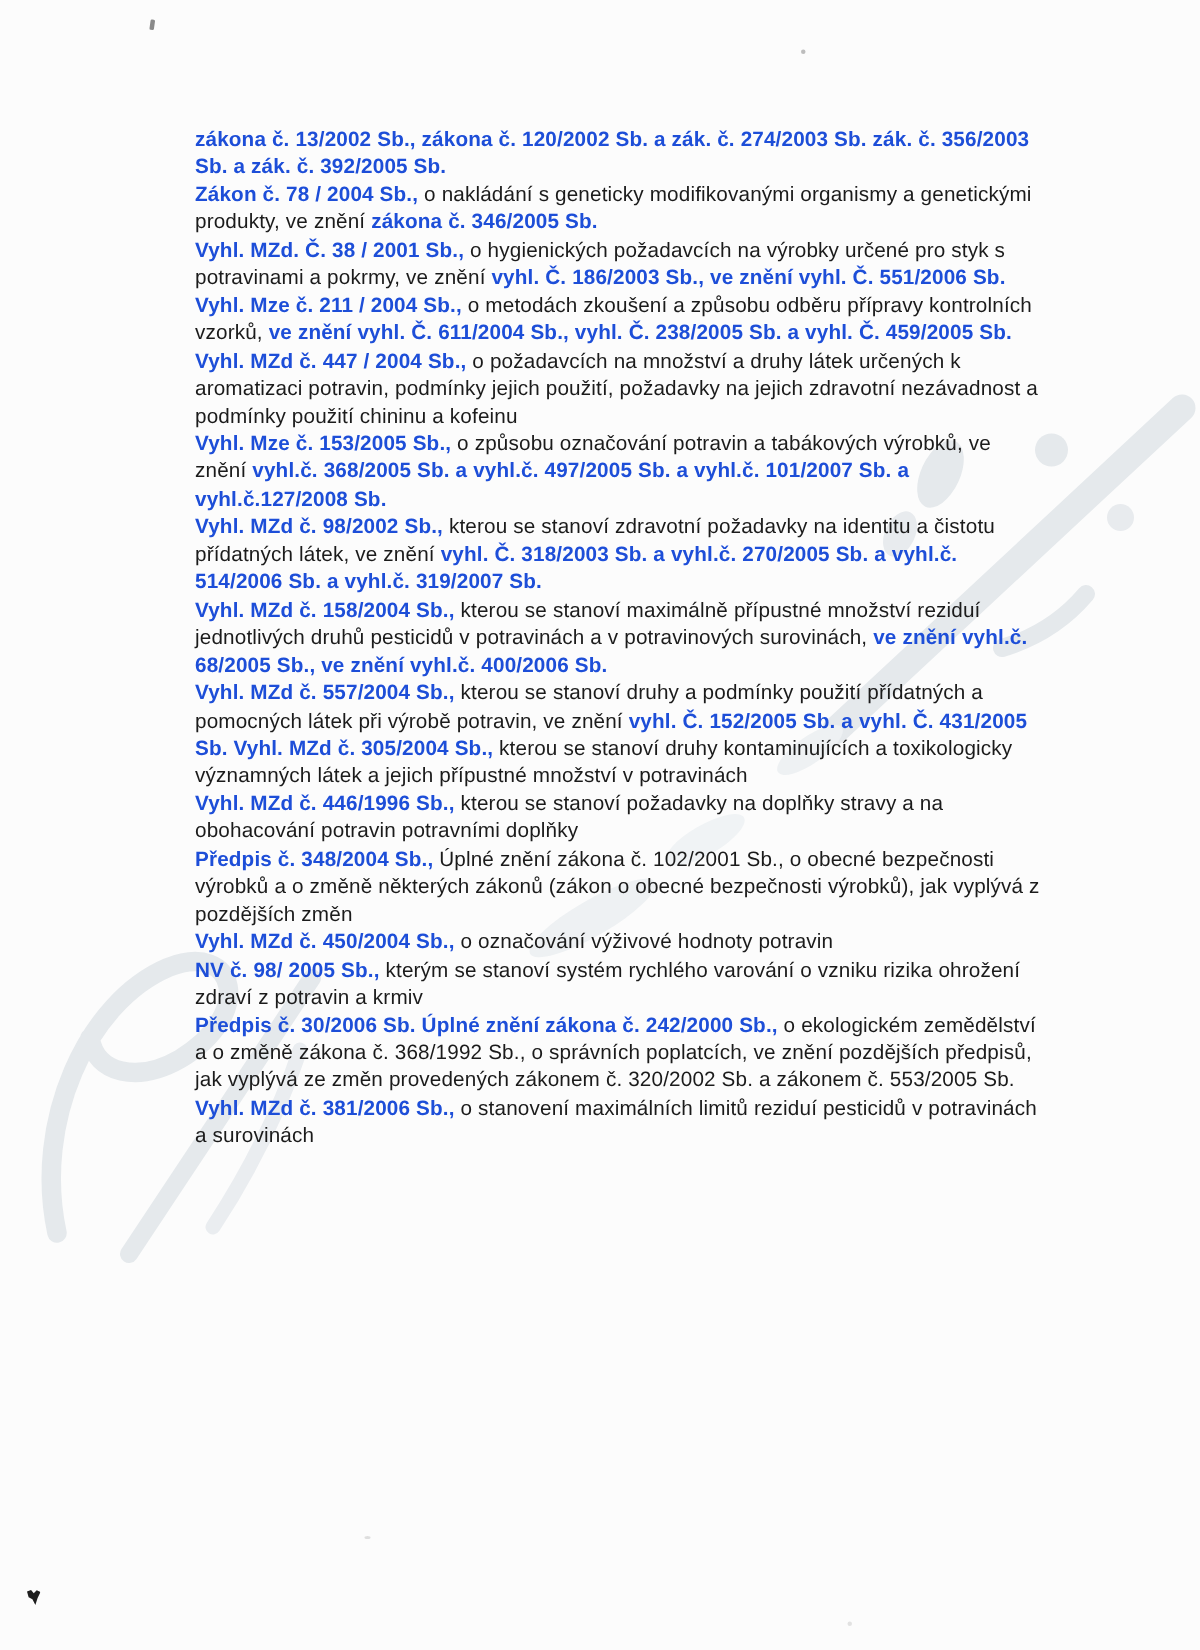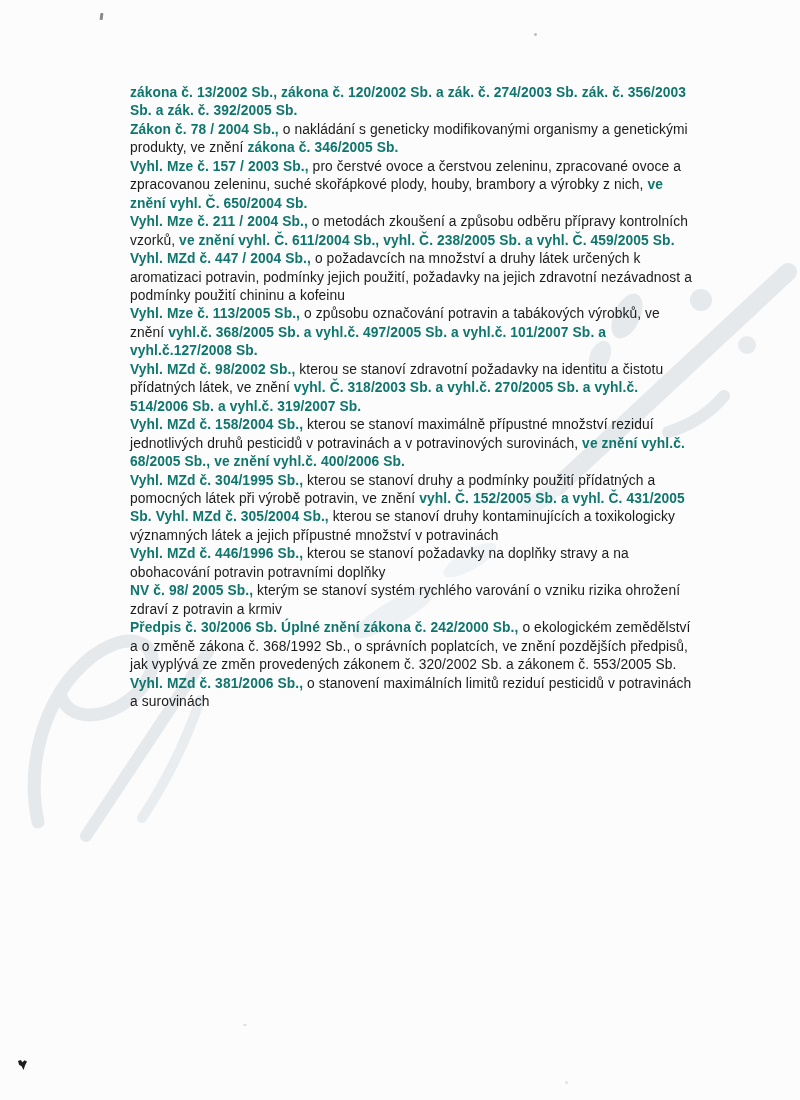--- a/index.html
+++ b/index.html
@@ -19,21 +19,21 @@
     pointer-events:none;
   }
   .textblock{
     position:absolute;left:130px;top:84px;width:564px;z-index:2;
     color:#1b1b1b;
     font-size:13.8px;
     line-height:18.45px;
     letter-spacing:0.1px;
   }
   .entry{margin:0;padding:0;}
-  .entry b{font-weight:700;color:#0f766e;}
+  .entry b{font-weight:700;color:#1d4ed8;}
   .speck{position:absolute;z-index:3;display:block;}
   .speck-1{left:100px;top:13px;width:3px;height:7px;background:#8a8a8a;border-radius:1px;transform:rotate(8deg);}
   .speck-2{left:534px;top:33px;width:3px;height:3px;background:#bdbdbd;border-radius:50%;}
   .speck-3{left:243px;top:1024px;width:4px;height:2px;background:#dedede;border-radius:50%;}
   .speck-4{left:565px;top:1081px;width:3px;height:3px;background:#e2e2e2;border-radius:50%;}
   .ink-blot{
     left:18px;top:1060px;width:9px;height:10px;background:#1e1e1e;z-index:3;
     clip-path:polygon(0 10%,30% 0,50% 22%,72% 2%,100% 14%,78% 55%,62% 100%,40% 62%,12% 48%);
   }
 </style>
@@ -63,26 +63,28 @@
 
   <span class="speck speck-1"></span>
   <span class="speck speck-2"></span>
   <span class="speck speck-3"></span>
   <span class="speck speck-4"></span>
   <span class="speck ink-blot"></span>
 
   <main class="textblock" id="entries">
       <p class="entry"><b>zákona č. 13/2002 Sb., zákona č. 120/2002 Sb. a zák. č. 274/2003 Sb. zák. č. 356/2003 Sb. a zák. č. 392/2005 Sb.</b></p>
       <p class="entry"><b>Zákon č. 78 / 2004 Sb.,</b><span> o nakládání s geneticky modifikovanými organismy a genetickými produkty, ve znění </span><b>zákona č. 346/2005 Sb.</b></p>
-      <p class="entry"><b>Vyhl. Mze č. 157 / 2003 Sb.,</b><span> pro čerstvé ovoce a čerstvou zeleninu, zpracované ovoce a zpracovanou zeleninu, suché skořápkové plody, houby, brambory a výrobky z nich, </span><b>ve znění vyhl. Č. 650/2004 Sb.</b></p>
+      <p class="entry"><b>Vyhl. MZd. Č. 38 / 2001 Sb.,</b><span> o hygienických požadavcích na výrobky určené pro styk s potravinami a pokrmy, ve znění </span><b>vyhl. Č. 186/2003 Sb., ve znění vyhl. Č. 551/2006 Sb.</b></p>
       <p class="entry"><b>Vyhl. Mze č. 211 / 2004 Sb.,</b><span> o metodách zkoušení a způsobu odběru přípravy kontrolních vzorků, </span><b>ve znění vyhl. Č. 611/2004 Sb., vyhl. Č. 238/2005 Sb. a vyhl. Č. 459/2005 Sb.</b></p>
       <p class="entry"><b>Vyhl. MZd č. 447 / 2004 Sb.,</b><span> o požadavcích na množství a druhy látek určených k aromatizaci potravin, podmínky jejich použití, požadavky na jejich zdravotní nezávadnost a podmínky použití chininu a kofeinu</span></p>
-      <p class="entry"><b>Vyhl. Mze č. 113/2005 Sb.,</b><span> o způsobu označování potravin a tabákových výrobků, ve znění </span><b>vyhl.č. 368/2005 Sb. a vyhl.č. 497/2005 Sb. a vyhl.č. 101/2007 Sb. a vyhl.č.127/2008 Sb.</b></p>
+      <p class="entry"><b>Vyhl. Mze č. 153/2005 Sb.,</b><span> o způsobu označování potravin a tabákových výrobků, ve znění </span><b>vyhl.č. 368/2005 Sb. a vyhl.č. 497/2005 Sb. a vyhl.č. 101/2007 Sb. a vyhl.č.127/2008 Sb.</b></p>
       <p class="entry"><b>Vyhl. MZd č. 98/2002 Sb.,</b><span> kterou se stanoví zdravotní požadavky na identitu a čistotu přídatných látek, ve znění </span><b>vyhl. Č. 318/2003 Sb. a vyhl.č. 270/2005 Sb. a vyhl.č. 514/2006 Sb. a vyhl.č. 319/2007 Sb.</b></p>
       <p class="entry"><b>Vyhl. MZd č. 158/2004 Sb.,</b><span> kterou se stanoví maximálně přípustné množství reziduí jednotlivých druhů pesticidů v potravinách a v potravinových surovinách, </span><b>ve znění vyhl.č. 68/2005 Sb., ve znění vyhl.č. 400/2006 Sb.</b></p>
-      <p class="entry"><b>Vyhl. MZd č. 304/1995 Sb.,</b><span> kterou se stanoví druhy a podmínky použití přídatných a pomocných látek při výrobě potravin, ve znění </span><b>vyhl. Č. 152/2005 Sb. a vyhl. Č. 431/2005 Sb. Vyhl. MZd č. 305/2004 Sb.,</b><span> kterou se stanoví druhy kontaminujících a toxikologicky významných látek a jejich přípustné množství v potravinách</span></p>
+      <p class="entry"><b>Vyhl. MZd č. 557/2004 Sb.,</b><span> kterou se stanoví druhy a podmínky použití přídatných a pomocných látek při výrobě potravin, ve znění </span><b>vyhl. Č. 152/2005 Sb. a vyhl. Č. 431/2005 Sb. Vyhl. MZd č. 305/2004 Sb.,</b><span> kterou se stanoví druhy kontaminujících a toxikologicky významných látek a jejich přípustné množství v potravinách</span></p>
       <p class="entry"><b>Vyhl. MZd č. 446/1996 Sb.,</b><span> kterou se stanoví požadavky na doplňky stravy a na obohacování potravin potravními doplňky</span></p>
+      <p class="entry"><b>Předpis č. 348/2004 Sb.,</b><span> Úplné znění zákona č. 102/2001 Sb., o obecné bezpečnosti výrobků a o změně některých zákonů (zákon o obecné bezpečnosti výrobků), jak vyplývá z pozdějších změn</span></p>
+      <p class="entry"><b>Vyhl. MZd č. 450/2004 Sb.,</b><span> o označování výživové hodnoty potravin</span></p>
       <p class="entry"><b>NV č. 98/ 2005 Sb.,</b><span> kterým se stanoví systém rychlého varování o vzniku rizika ohrožení zdraví z potravin a krmiv</span></p>
       <p class="entry"><b>Předpis č. 30/2006 Sb. Úplné znění zákona č. 242/2000 Sb.,</b><span> o ekologickém zemědělství a o změně zákona č. 368/1992 Sb., o správních poplatcích, ve znění pozdějších předpisů, jak  vyplývá ze změn provedených zákonem č. 320/2002 Sb. a zákonem č. 553/2005 Sb.</span></p>
       <p class="entry"><b>Vyhl. MZd č. 381/2006 Sb.,</b><span> o stanovení maximálních limitů reziduí pesticidů v potravinách a surovinách</span></p>
     </main>
 
 </div>
 
 </body></html>

